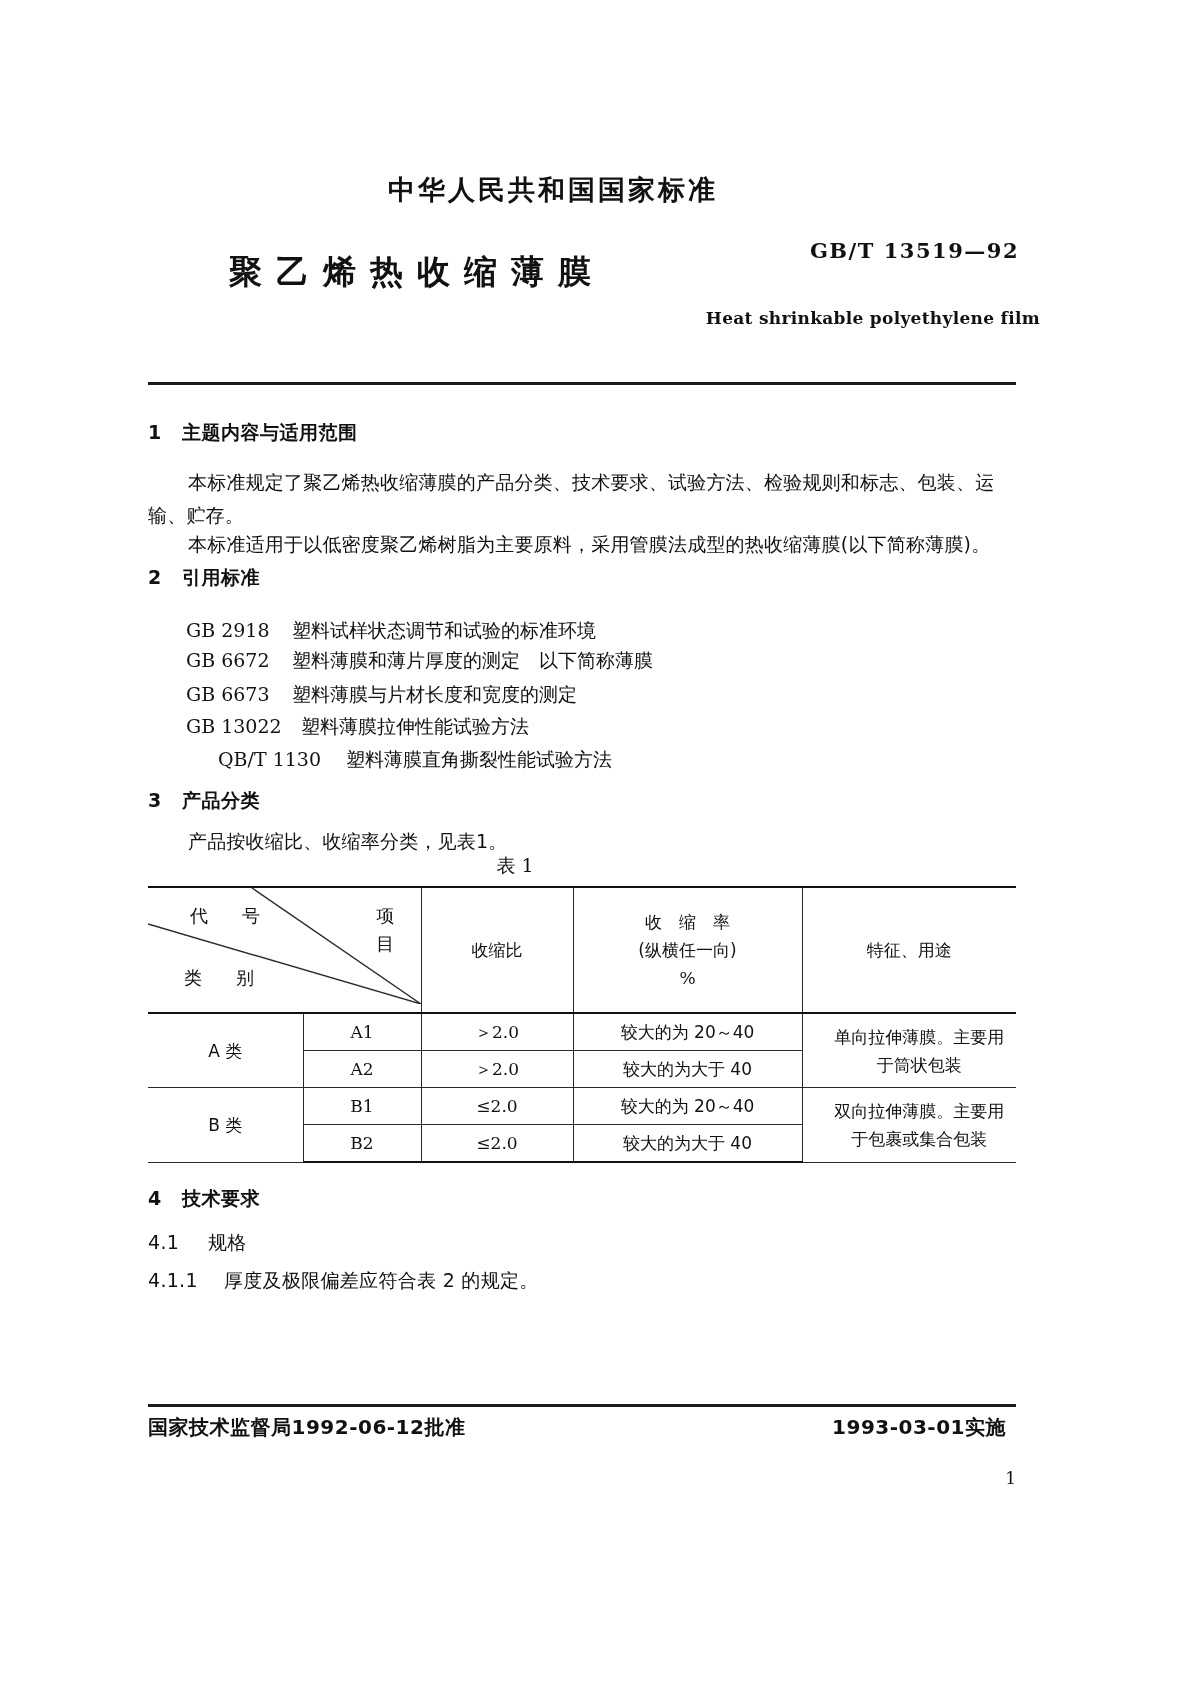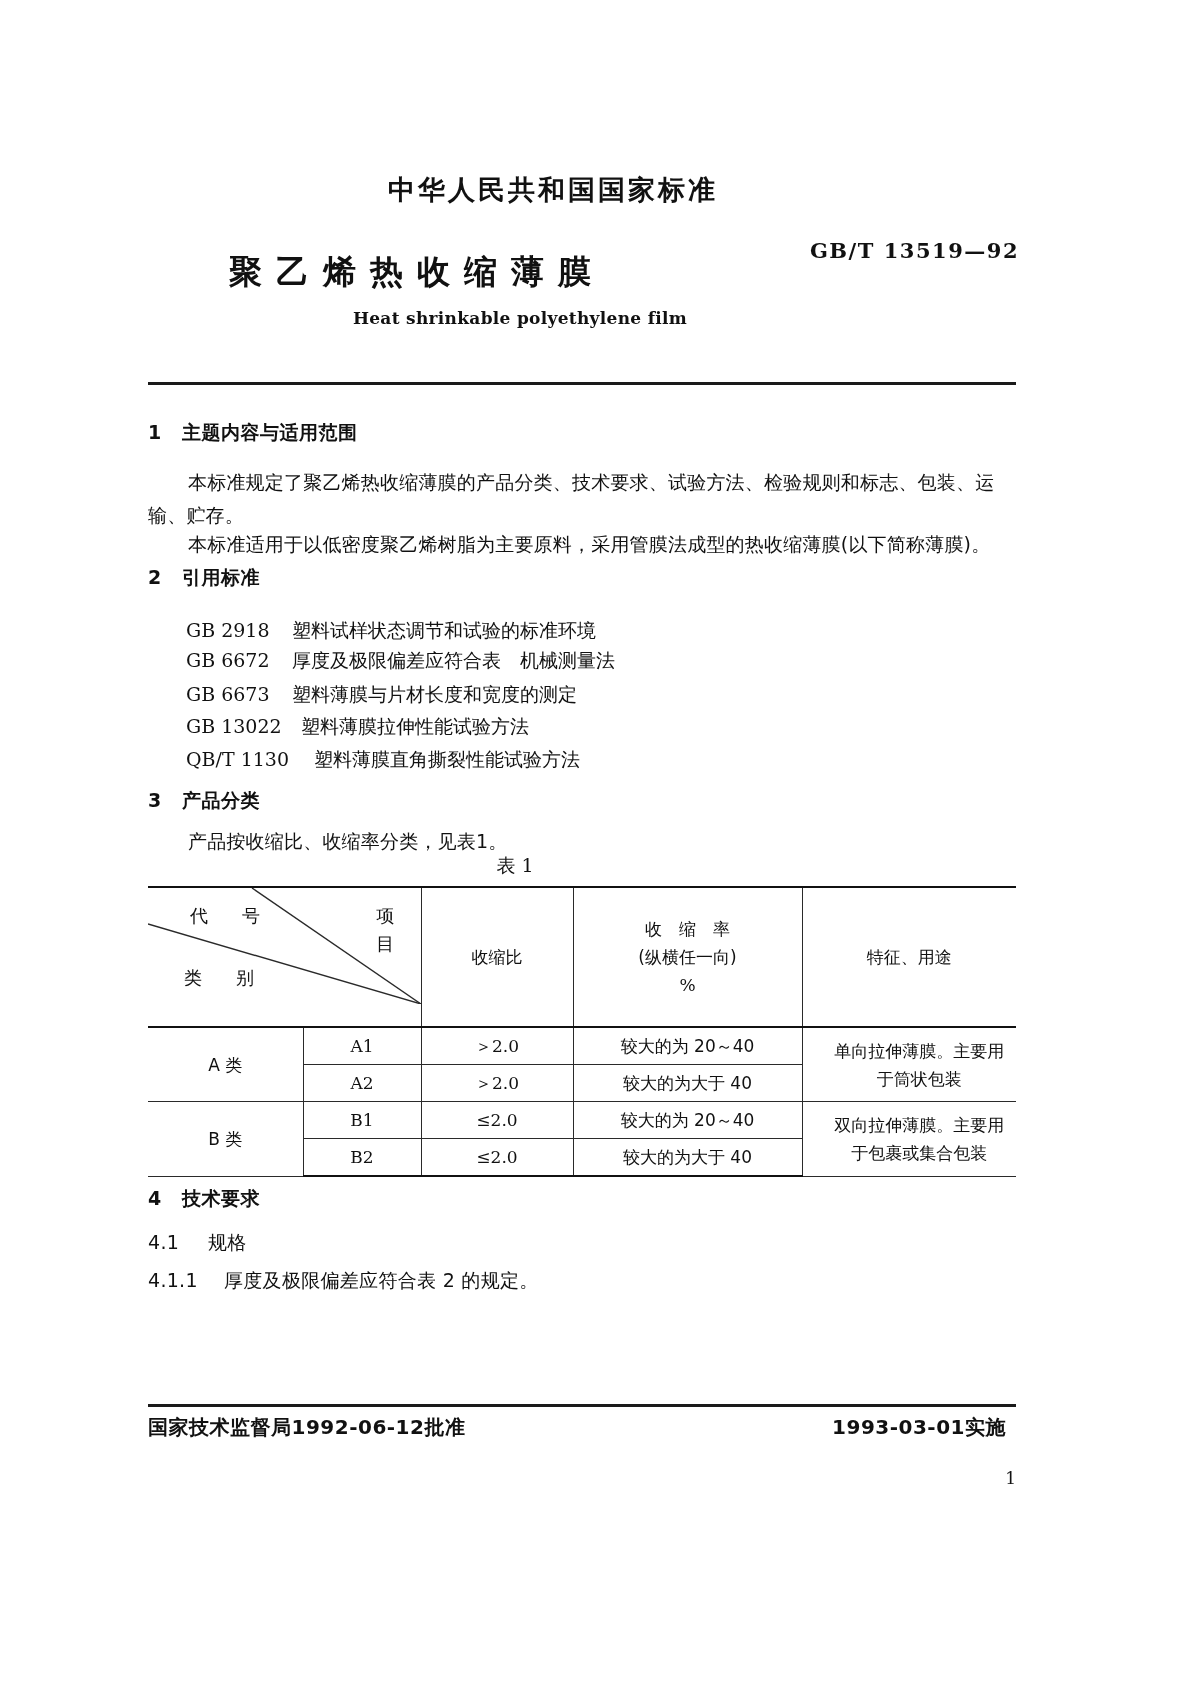--- a/index.html
+++ b/index.html
@@ -29,21 +29,21 @@
     white-space:nowrap;
   }
   .doc-title {
     position:absolute; left:0; top:250px; width:820px;
     text-align:center;
     font-size:33px; font-weight:700; letter-spacing:14px;
     text-indent:14px;
   }
   .doc-title-en {
     position:absolute; left:0; top:308px; width:1040px;
-    text-align:center;
+    text-align:right;
     font-size:17px; font-weight:700;
     font-family:"DejaVu Serif", serif;
     letter-spacing:0.3px;
   }
   .rule-top {
     position:absolute; left:148px; top:382px; width:868px; height:0;
     border-top:3px solid #1a1a1a;
   }
 
   
@@ -106,21 +106,21 @@
   }
   table.t1 td.noL { border-left:none; }
   table.t1 td.noR { border-right:none; }
   table.t1 tr.topline td { border-top:2.5px solid #111; }
   table.t1 tr.botline td { border-bottom:2.5px solid #111; }
   table.t1 tr.headsep td { border-bottom:2px solid #111; }
 
   .corner {
     position:relative;
     height:116px;
-    padding:11px !important;
+    padding:4px !important;
   }
   .corner .lbl-daihao {
     position:absolute; left:42px; top:14px;
     font-size:18px; letter-spacing:8px;
   }
   .lbl-xiangmu {
     position:absolute; left:210px; top:14px;
     font-size:18px; letter-spacing:8px;
   }
   .corner .lbl-leibie {
@@ -178,30 +178,30 @@
   <div class="para indent2" style="left:148px; top:528px; width:868px;">本标准适用于以低密度聚乙烯树脂为主要原料，采用管膜法成型的热收缩薄膜(以下简称薄膜)。</div>
 
   <div class="h2" style="left:148px; top:565px;">
     <span class="num">2</span><span>引用标准</span>
   </div>
 
   <div class="ref-line" style="left:186px; top:618px;">
     <span class="ref-code" style="width:106px;">GB 2918</span><span>塑料试样状态调节和试验的标准环境</span>
   </div>
   <div class="ref-line" style="left:186px; top:648px;">
-    <span class="ref-code" style="width:106px;">GB 6672</span><span>厚度及极限偏差应符合表　机械测量法</span>
+    <span class="ref-code" style="width:106px;">GB 6672</span><span>塑料薄膜和薄片厚度的测定　以下简称薄膜</span>
   </div>
   <div class="ref-line" style="left:186px; top:682px;">
     <span class="ref-code" style="width:106px;">GB 6673</span><span>塑料薄膜与片材长度和宽度的测定</span>
   </div>
   <div class="ref-line" style="left:186px; top:714px;">
     <span class="ref-code" style="width:115px;">GB 13022</span><span>塑料薄膜拉伸性能试验方法</span>
   </div>
   <div class="ref-line" style="left:186px; top:747px;">
-    <span class="ref-code" style="width:128px;">QB/T 1130</span><span>塑料薄膜直角撕裂性能试验方法</span>
+    <span class="ref-code" style="width:128px;margin-left:32px;">QB/T 1130</span><span>塑料薄膜直角撕裂性能试验方法</span>
   </div>
 
   <div class="h2" style="left:148px; top:788px;">
     <span class="num">3</span><span>产品分类</span>
   </div>
 
   <div class="para indent2" style="left:148px; top:825px; width:868px;">产品按收缩比、收缩率分类，见表1。</div>
 
   <div class="tbl-caption">表 1</div>
 

